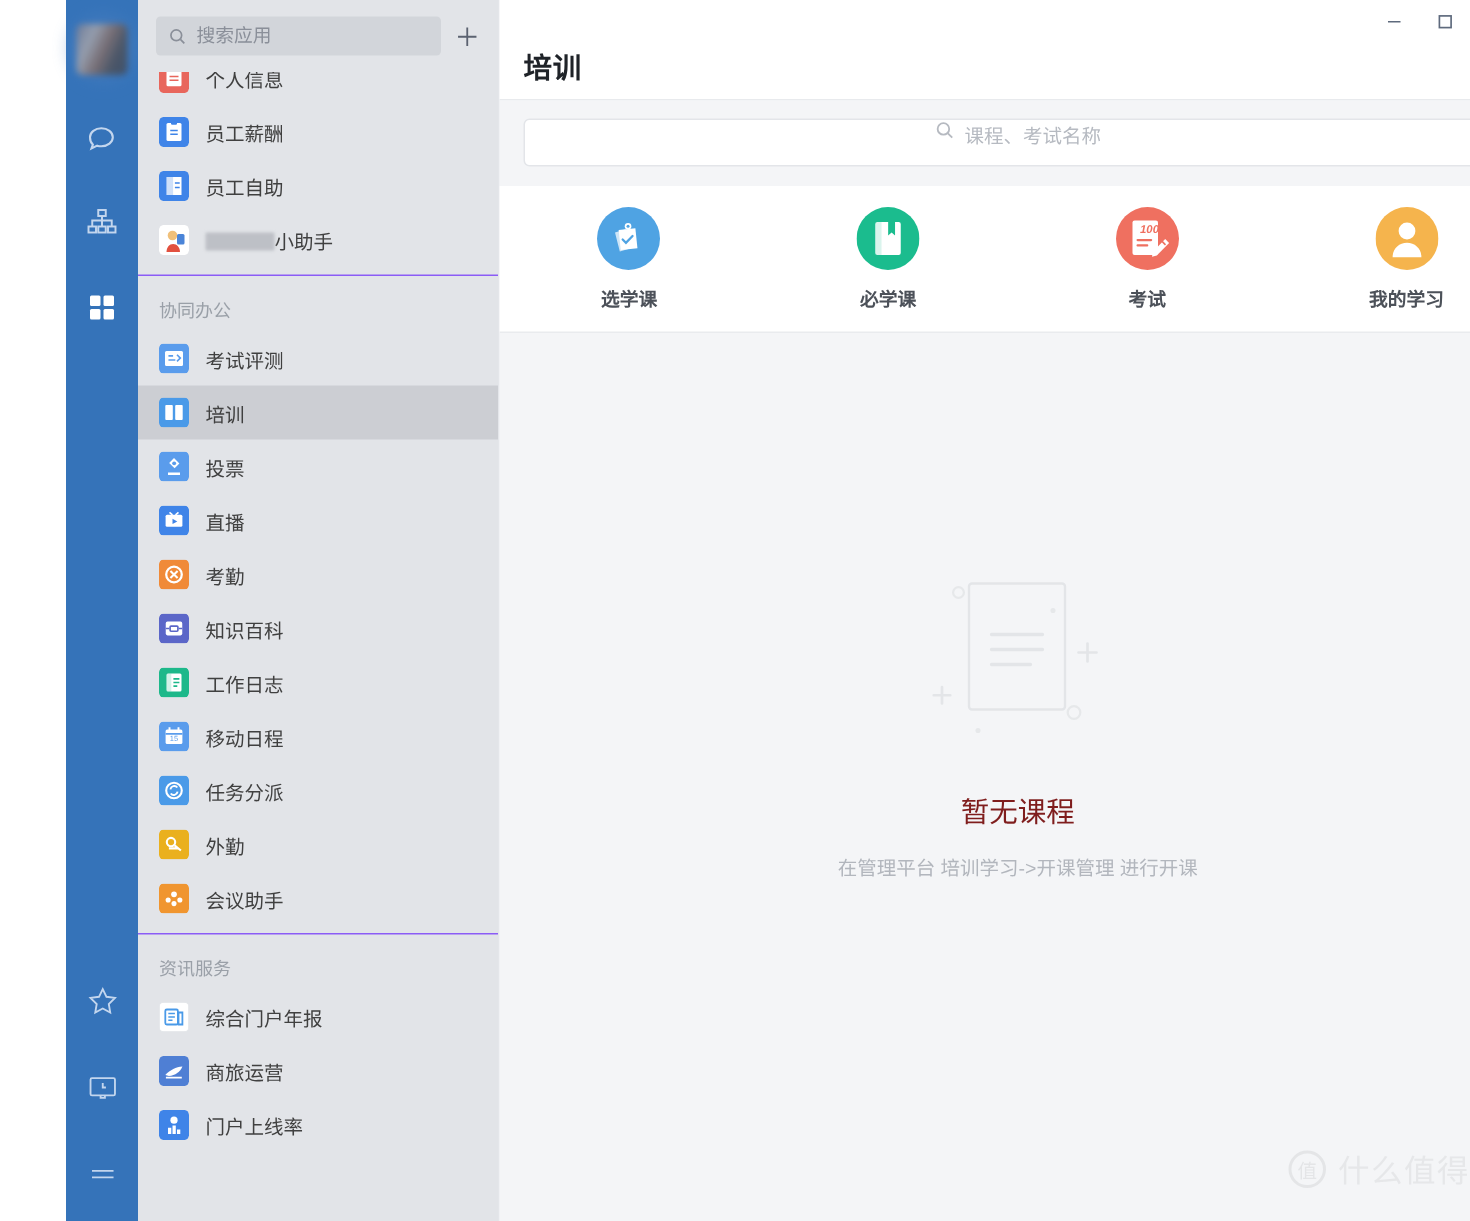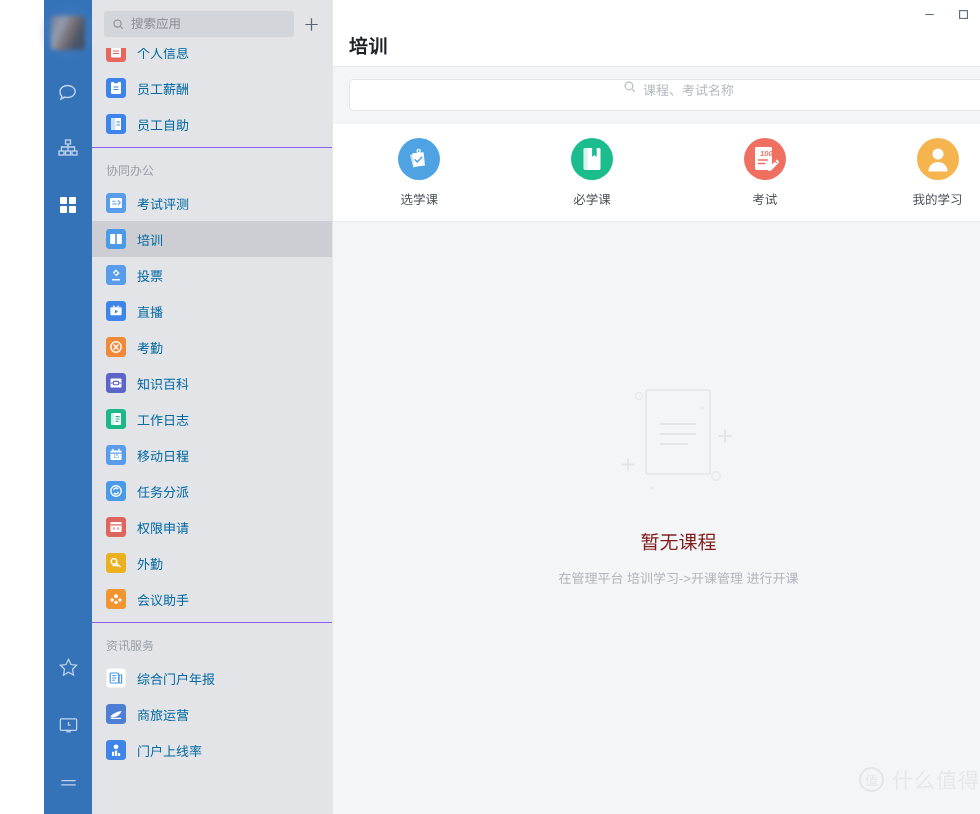--- a/index.html
+++ b/index.html
@@ -111,21 +111,21 @@
   .sb-item.active { background: #ccced3; }
   .sb-ico {
     width: 20px; height: 20px;
     border-radius: 3px;
     flex: 0 0 20px;
     display: flex; align-items: center; justify-content: center;
     overflow: hidden;
   }
   .sb-label {
     font-size: 13px;
-    color: #0369a1;
+    color: #404040;
     white-space: nowrap;
   }
   .sb-label .redacted {
     display: inline-block;
     width: 46px; height: 12px;
     background: #bdc0c6;
     vertical-align: -1px;
     border-radius: 1px;
     filter: blur(1.2px);
   }
@@ -214,20 +214,21 @@
     justify-content: space-between;
   }
   .cat-ico {
     width: 42px; height: 42px;
     border-radius: 50%;
     display: flex; align-items: center; justify-content: center;
   }
   .cat-label {
     font-size: 12.5px;
     color: #4c5159;
+    font-weight: bold;
   }
 
   .body {
     flex: 1 1 auto;
     background: #f4f5f7;
     display: flex; flex-direction: column;
     align-items: center; justify-content: center;
     position: relative;
     padding-bottom: 70px;
   }
@@ -363,20 +364,31 @@
             <div class="sb-ico">
               <svg width="20" height="20" viewBox="0 0 20 20">
                 <rect width="20" height="20" rx="3" fill="#3f84e8"></rect>
                 <path d="M5 4h10v12H5z" fill="#ffffff"></path>
                 <path d="M5 4h4.4v12H5z" fill="#3f84e8" opacity=".25"></path>
                 <path d="M10.6 8h3.2M10.6 11h3.2" stroke="#3f84e8" stroke-width="1.1"></path>
               </svg>
             </div>
             <div class="sb-label">员工自助</div>
           </div>
+          <div class="sb-item">
+            <div class="sb-ico">
+              <svg width="20" height="20" viewBox="0 0 20 20">
+                <rect width="20" height="20" rx="3" fill="#ffffff"></rect>
+                <circle cx="9" cy="7" r="3.2" fill="#f0c07a"></circle>
+                <path d="M5 18c0-3.2 1.9-5.4 4.4-5.4S14 14.8 14 18z" fill="#e2503f"></path>
+                <rect x="12" y="6" width="5" height="7" rx="1" fill="#4a84d8"></rect>
+              </svg>
+            </div>
+            <div class="sb-label"><span class="redacted"></span><span>小助手</span></div>
+          </div>
           <div class="sb-section">协同办公</div>
           <div class="sb-item">
             <div class="sb-ico">
               <svg width="20" height="20" viewBox="0 0 20 20">
                 <rect width="20" height="20" rx="3" fill="#5a9cec"></rect>
                 <rect x="4" y="5" width="12" height="10" rx="1" fill="#ffffff"></rect>
                 <path d="M6.3 8.2h3.1M6.3 11h4.6M12 7.5l2.2 2.2-2.2 2.2" stroke="#5a9cec" stroke-width="1.1" fill="none"></path>
               </svg>
             </div>
             <div class="sb-label">考试评测</div>
@@ -459,31 +471,20 @@
           </div>
           <div class="sb-item">
             <div class="sb-ico">
               <svg width="20" height="20" viewBox="0 0 20 20">
                 <rect width="20" height="20" rx="3" fill="#4a9ae8"></rect>
                 <circle cx="10" cy="10" r="5.2" fill="none" stroke="#ffffff" stroke-width="1.4"></circle>
                 <path d="M7.6 9.2a2.6 2.6 0 0 1 4.6-1.2M12.4 10.8a2.6 2.6 0 0 1-4.6 1.2" stroke="#ffffff" stroke-width="1.3" fill="none"></path>
               </svg>
             </div>
             <div class="sb-label">任务分派</div>
-          </div>
-          <div class="sb-item">
-            <div class="sb-ico">
-              <svg width="20" height="20" viewBox="0 0 20 20">
-                <rect width="20" height="20" rx="3" fill="#e0645e"></rect>
-                <rect x="4.4" y="5" width="11.2" height="10" rx="1" fill="#ffffff"></rect>
-                <path d="M4.4 7.8h11.2" stroke="#e0645e" stroke-width="1.2"></path>
-                <path d="M6.8 10.2h2.2v2.6H6.8zM11 10.2h2.2v2.6H11z" fill="#e0645e" opacity=".55"></path>
-              </svg>
-            </div>
-            <div class="sb-label">权限申请</div>
           </div>
           <div class="sb-item">
             <div class="sb-ico">
               <svg width="20" height="20" viewBox="0 0 20 20">
                 <rect width="20" height="20" rx="3" fill="#eab01e"></rect>
                 <circle cx="8" cy="8.4" r="2.8" fill="none" stroke="#ffffff" stroke-width="1.4"></circle>
                 <path d="M10.4 10.6l4.2 3.4M6.6 12.6h6.2" stroke="#ffffff" stroke-width="1.4"></path>
               </svg>
             </div>
             <div class="sb-label">外勤</div>

